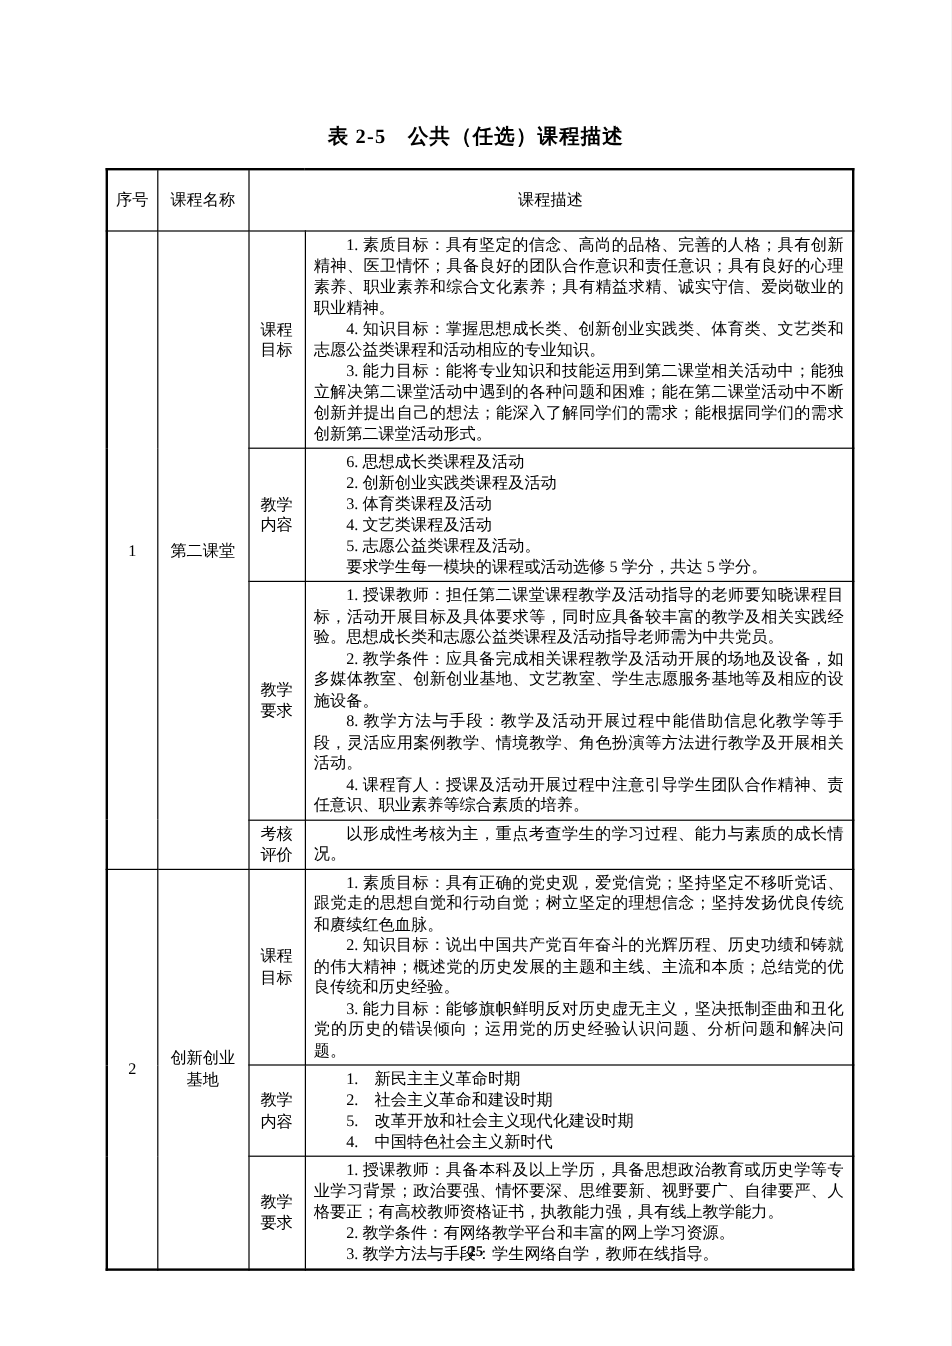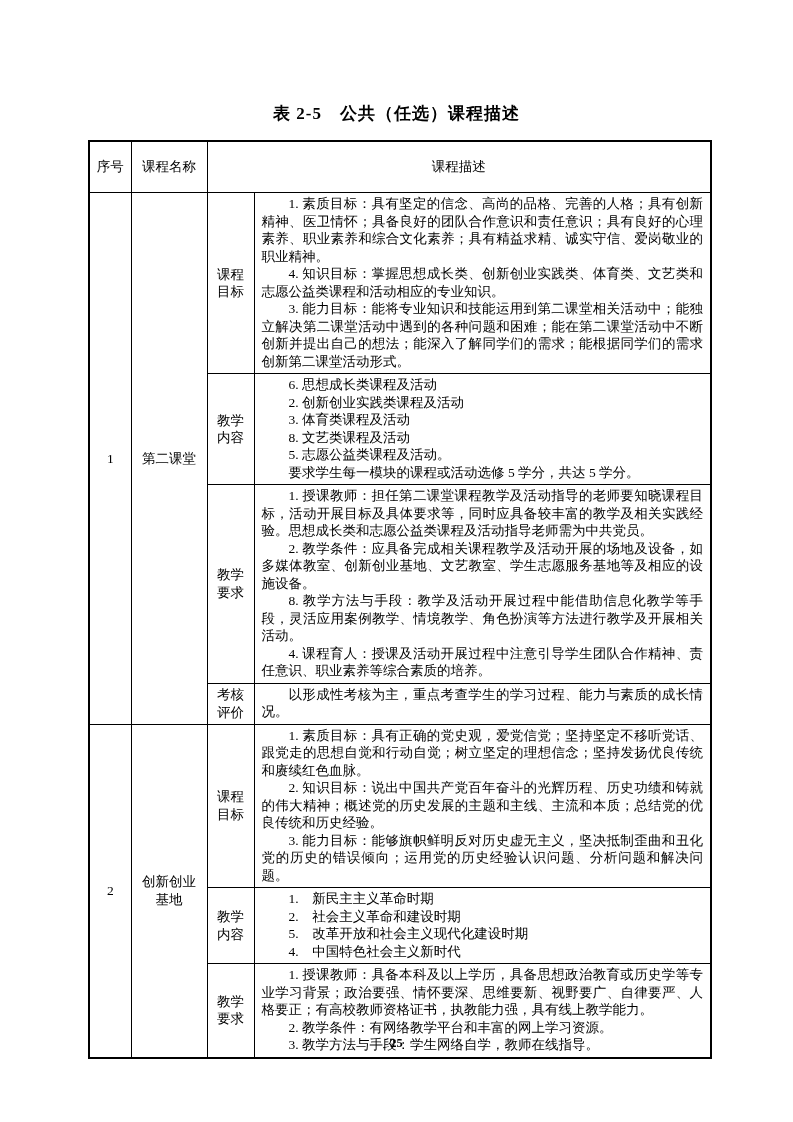--- a/index.html
+++ b/index.html
@@ -132,21 +132,21 @@
             <p>4. 知识目标：掌握思想成长类、创新创业实践类、体育类、文艺类和志愿公益类课程和活动相应的专业知识。</p>
             <p>3. 能力目标：能将专业知识和技能运用到第二课堂相关活动中；能独立解决第二课堂活动中遇到的各种问题和困难；能在第二课堂活动中不断创新并提出自己的想法；能深入了解同学们的需求；能根据同学们的需求创新第二课堂活动形式。</p>
           </td>
         </tr>
         <tr>
           <td class="cell-sublabel">教学内容</td>
           <td class="cell-content">
             <p>6. 思想成长类课程及活动</p>
             <p>2. 创新创业实践类课程及活动</p>
             <p>3. 体育类课程及活动</p>
-            <p>8. 文艺类课程及活动</p>
+            <p>4. 文艺类课程及活动</p>
             <p>5. 志愿公益类课程及活动。</p>
             <p>要求学生每一模块的课程或活动选修 5 学分，共达 5 学分。</p>
           </td>
         </tr>
         <tr>
           <td class="cell-sublabel">教学要求</td>
           <td class="cell-content">
             <p>1. 授课教师：担任第二课堂课程教学及活动指导的老师要知晓课程目标，活动开展目标及具体要求等，同时应具备较丰富的教学及相关实践经验。思想成长类和志愿公益类课程及活动指导老师需为中共党员。</p>
             <p>2. 教学条件：应具备完成相关课程教学及活动开展的场地及设备，如多媒体教室、创新创业基地、文艺教室、学生志愿服务基地等及相应的设施设备。</p>
             <p>8. 教学方法与手段：教学及活动开展过程中能借助信息化教学等手段，灵活应用案例教学、情境教学、角色扮演等方法进行教学及开展相关活动。</p>

